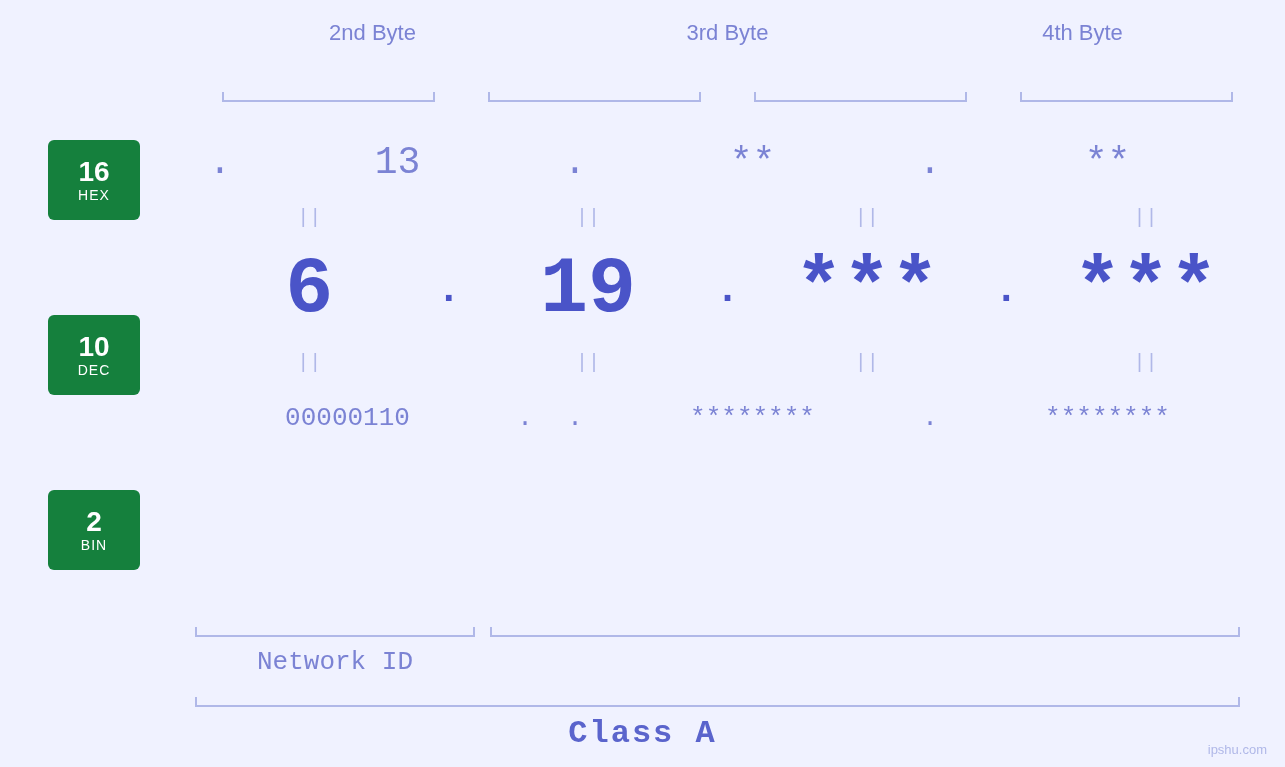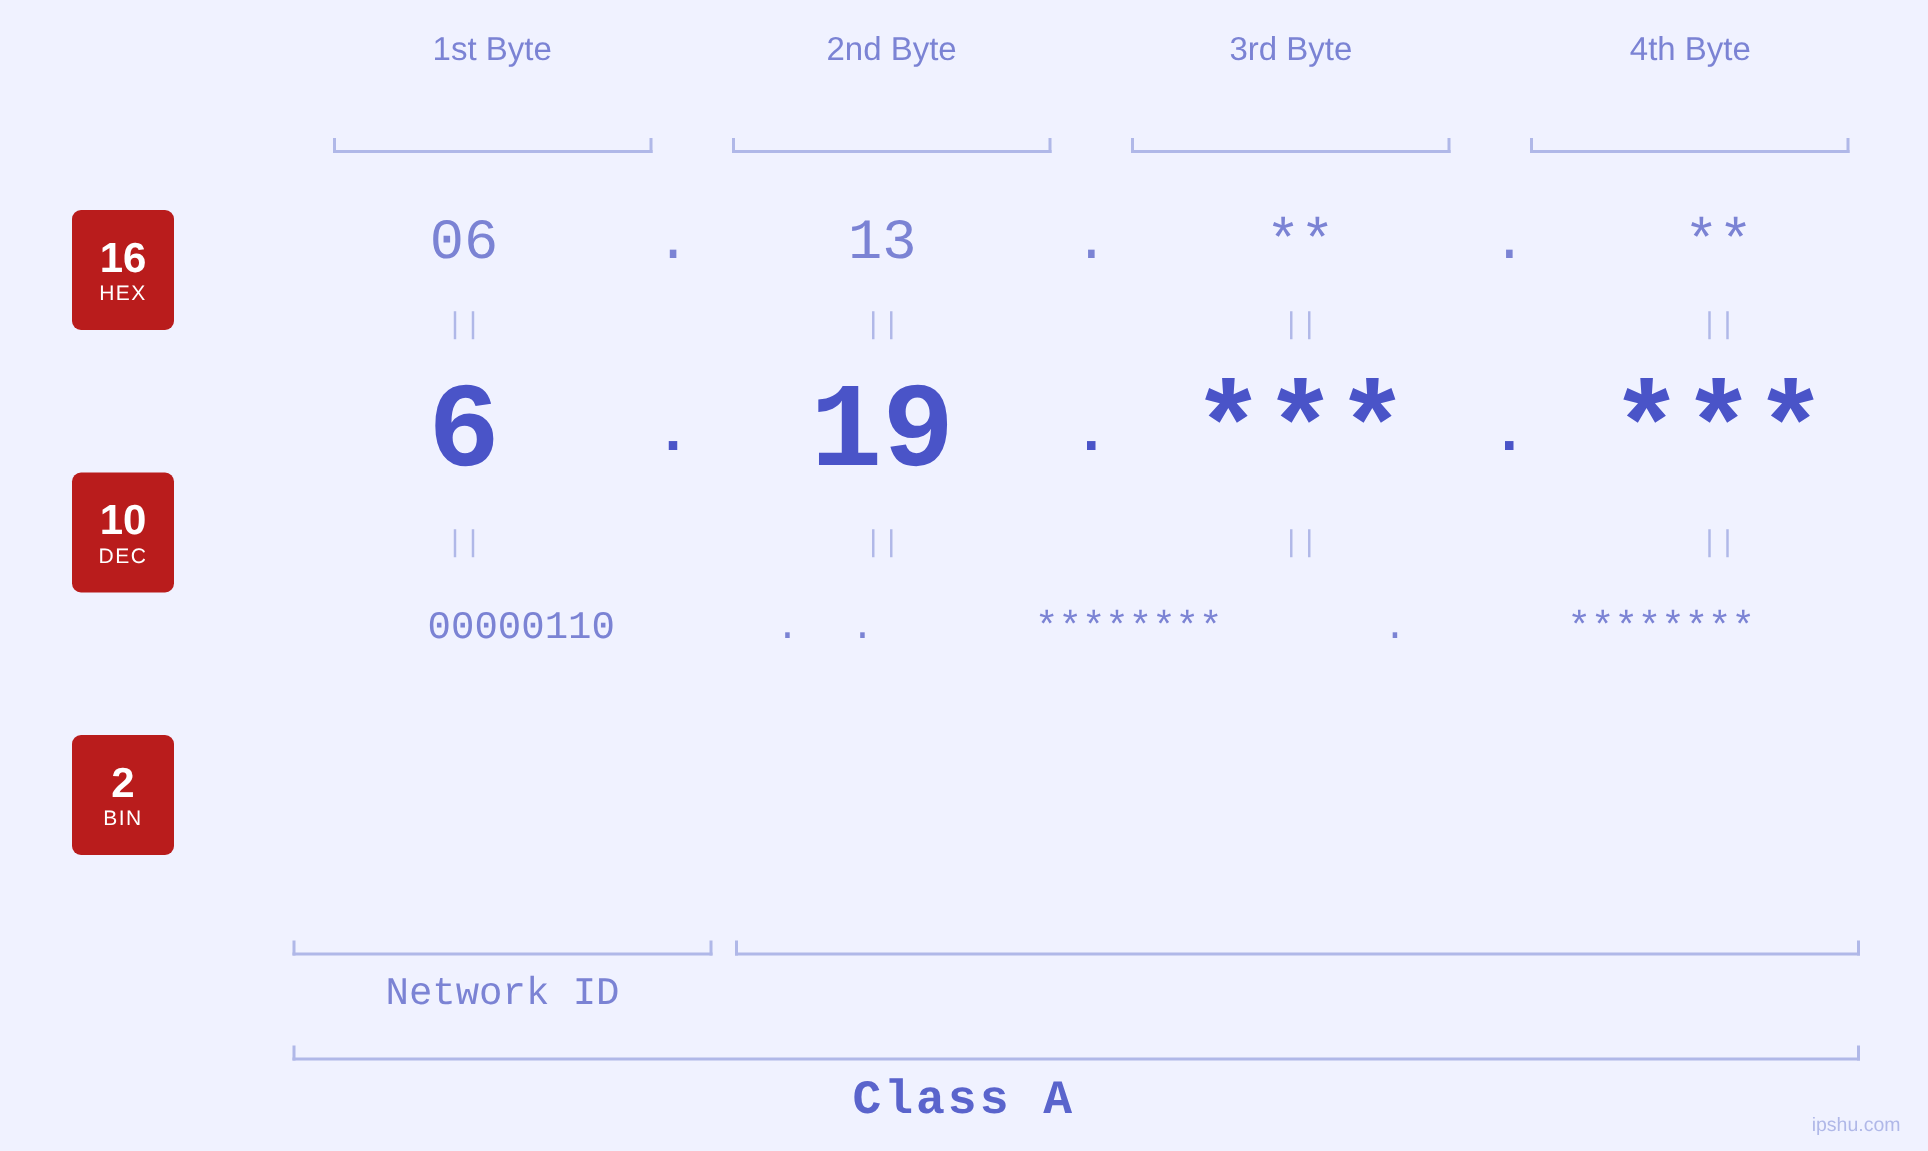--- a/index.html
+++ b/index.html
@@ -38,23 +38,23 @@
     
     .base-labels {
       position: absolute;
       left: 48px;
       top: 140px;
       display: flex;
       flex-direction: column;
       gap: 0px;
     }
     .base-badge {
-      width: 68px;
+      width: 92px;
       height: 80px;
-      background: #b91c1c;
+      background: #15803d;
       border-radius: 6px;
       display: flex;
       flex-direction: column;
       align-items: center;
       justify-content: center;
       margin-bottom: 95px;
     }
     .base-badge .num {
       color: white;
       font-size: 28px;
@@ -185,21 +185,20 @@
       text-align: center;
       flex-shrink: 0;
     }
   </style>
 </head>
 <body>
 
 <div class="container">
 
   <div class="byte-headers">
-    <div class="byte-header">1st Byte</div>
     <div class="byte-header">2nd Byte</div>
     <div class="byte-header">3rd Byte</div>
     <div class="byte-header">4th Byte</div>
   </div>
 
   <div class="base-labels">
     <div class="base-badge">
       <span class="num">16</span>
       <span class="label">HEX</span>
     </div>
@@ -225,23 +224,20 @@
       <div class="bracket-cell">
         <div class="bracket-line"></div>
       </div>
       <div class="bracket-cell">
         <div class="bracket-line"></div>
       </div>
     </div>
 
     <div class="value-row" style="height:75px;">
       <div class="cells-and-dots">
-        <div class="cell-v">
-          <span class="hex-val">06</span>
-        </div>
         <div class="sep-dot">
           <span class="hex-dot">.</span>
         </div>
         <div class="cell-v">
           <span class="hex-val">13</span>
         </div>
         <div class="sep-dot">
           <span class="hex-dot">.</span>
         </div>
         <div class="cell-v">

